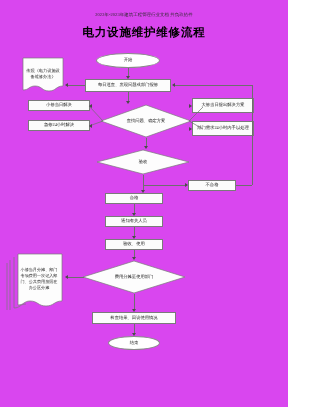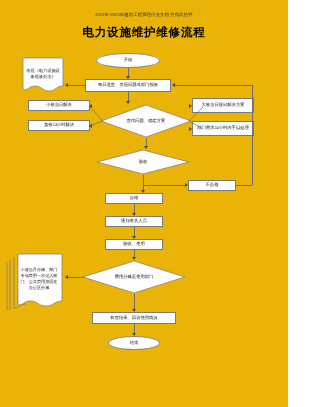--- a/index.html
+++ b/index.html
@@ -12,21 +12,21 @@
     height: 407px;
     overflow: hidden;
     font-family: "Liberation Serif", "DejaVu Serif", serif;
     color: #1a1a1a;
     position: relative;
   }
   #page {
     position: relative;
     width: 288px;
     height: 407px;
-    background: #eab308;
+    background: #d946ef;
   }
 
   
   .doc-subtitle {
     position: absolute;
     left: 0;
     top: 12px;
     width: 288px;
     text-align: center;
     font-size: 4.4px;

